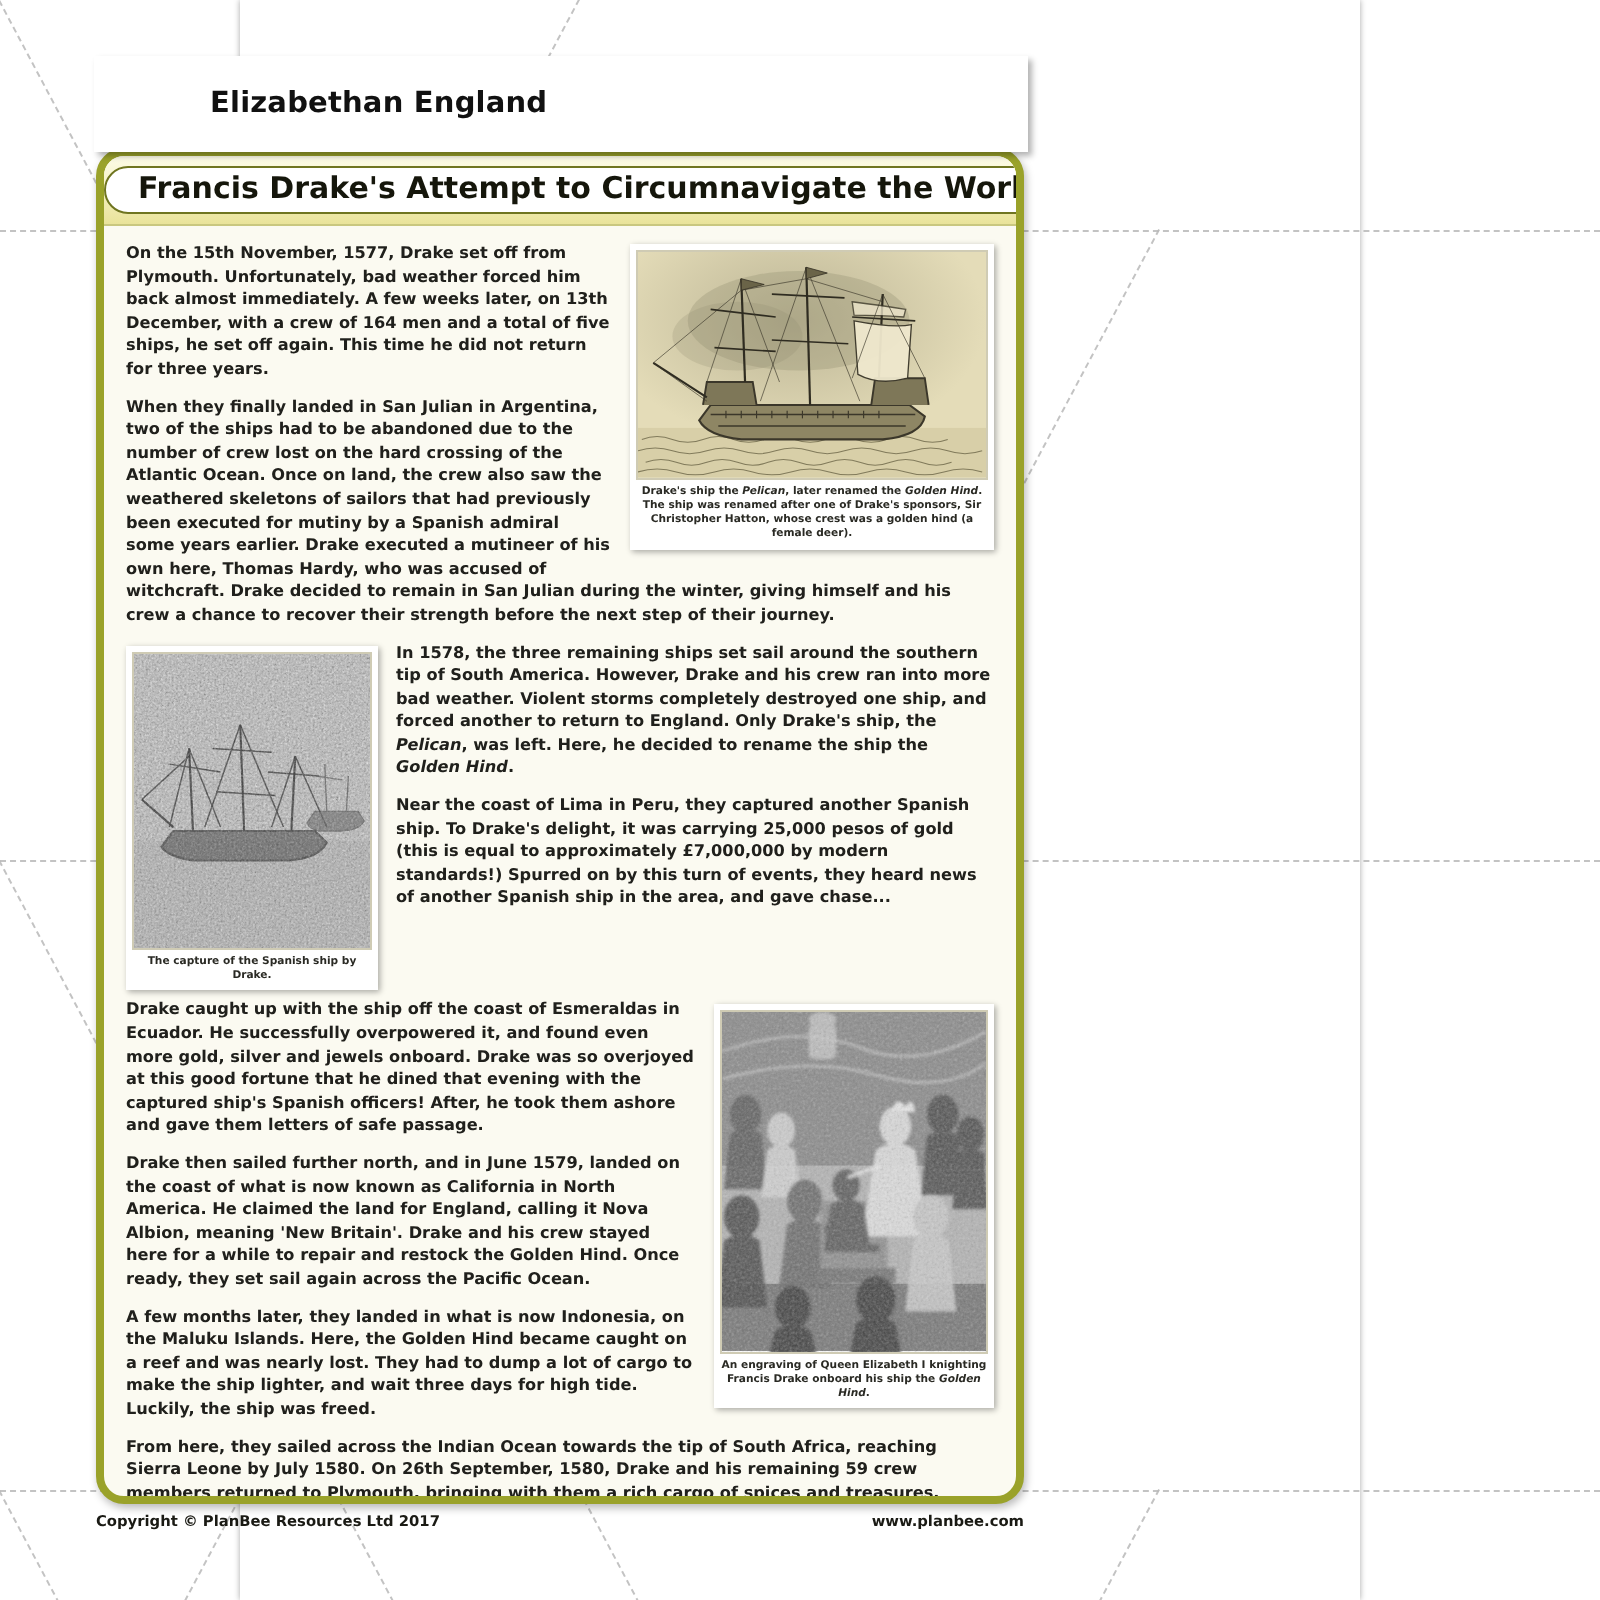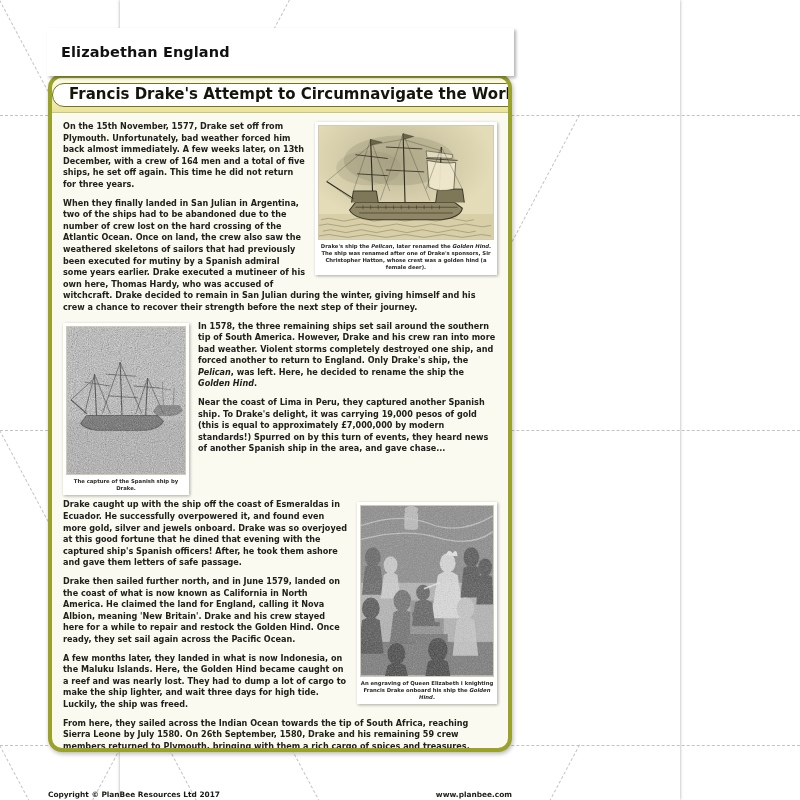--- a/index.html
+++ b/index.html
@@ -60,20 +60,21 @@
     box-sizing: border-box;
     z-index: 8;
   }
   .doc-header .hdr-text {
     font-family: "DejaVu Sans", sans-serif;
     font-weight: bold;
     font-size: 14.5px;
     color: #111111;
     letter-spacing: .1px;
     white-space: nowrap;
+    margin-left: 44px;
   }
 
   
   .panel {
     position: absolute;
     left: 48px;
     top: 74px;
     width: 464px;
     height: 678px;
     border: 4px solid #9aa22a;
@@ -179,21 +180,20 @@
     justify-content: space-between;
     align-items: baseline;
     z-index: 8;
   }
   .doc-footer span {
     font-family: "DejaVu Sans", sans-serif;
     font-size: 7.4px;
     font-weight: bold;
     color: #1a1a14;
     white-space: nowrap;
-    margin-top: 34px;
   }
 
   
   svg { display: block; }
 </style>
 </head>
 <body>
 
 <div class="sheet"></div>
 
@@ -356,21 +356,21 @@
               <path d="M108 80 L109 62"></path>
             <path d="M92 62 L106 64"></path>
           </g>
           <rect x="0" y="0" width="120" height="150" filter="url(#grain)" opacity=".45"></rect>
         </svg>
       </div>
       <div class="fig-caption">The capture of the Spanish ship by Drake.</div>
     </div>
 
     <p class="para">In 1578, the three remaining ships set sail around the southern tip of South America. However, Drake and his crew ran into more bad weather. Violent storms completely destroyed one ship, and forced another to return to England. Only Drake's ship, the <i>Pelican</i>, was left. Here, he decided to rename the ship the <i>Golden Hind</i>.</p>
-    <p class="para">Near the coast of Lima in Peru, they captured another Spanish ship. To Drake's delight, it was carrying 19,000 pesos of gold (this is equal to approximately £7,000,000 by modern standards!) Spurred on by this turn of events, they heard news of another Spanish ship in the area, and gave chase...</p>
+    <p class="para">Near the coast of Lima in Peru, they captured another Spanish ship. To Drake's delight, it was carrying 25,000 pesos of gold (this is equal to approximately £7,000,000 by modern standards!) Spurred on by this turn of events, they heard news of another Spanish ship in the area, and gave chase...</p>
 
     <div style="clear:both"></div>
 
     <div class="fig fig-knight">
       <div class="frame">
         <svg width="100%" viewBox="0 0 134 172">
           <defs>
             <filter id="grain3">
               <feTurbulence type="fractalNoise" baseFrequency="0.75" numOctaves="4" seed="11" result="n3"></feTurbulence>
               <feColorMatrix in="n3" type="saturate" values="0"></feColorMatrix>

